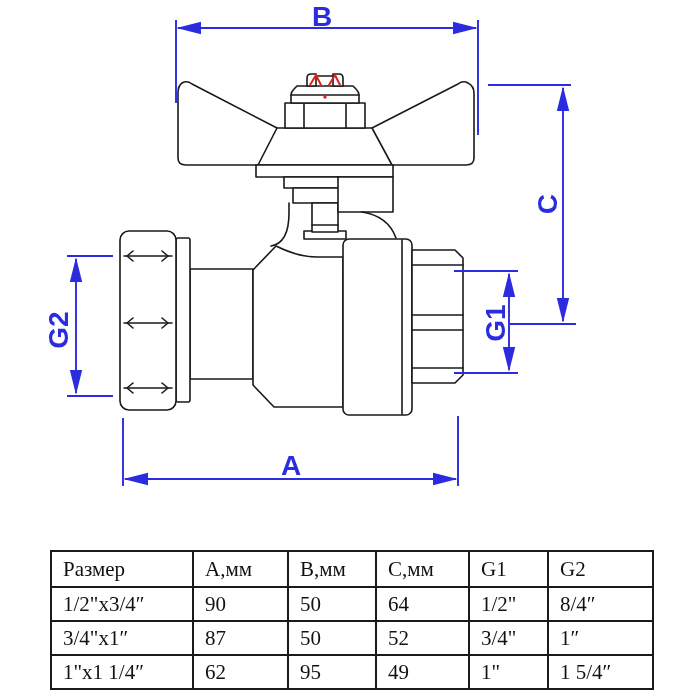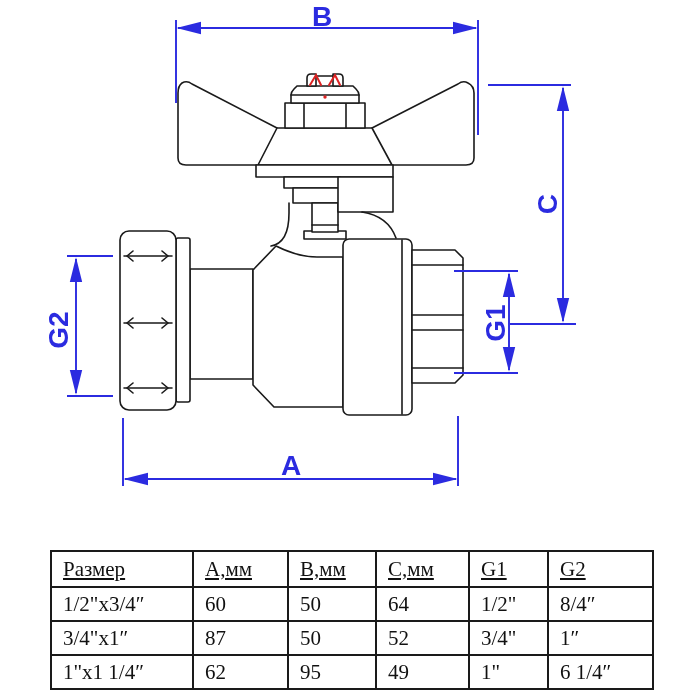--- a/index.html
+++ b/index.html
@@ -9,21 +9,21 @@
   
   .blk{stroke:#1a1a1a;stroke-width:1.6;fill:none;stroke-linejoin:round;stroke-linecap:round;}
   .blkf{stroke:#1a1a1a;stroke-width:1.6;fill:#ffffff;stroke-linejoin:round;stroke-linecap:round;}
   .dim{stroke:#2b2be0;stroke-width:1.9;fill:none;stroke-linecap:butt;}
   .red{stroke:#dd2222;stroke-width:2;fill:none;stroke-linecap:round;}
   .dimtxt{fill:#2b2be0;font-family:"Liberation Sans",sans-serif;font-weight:bold;font-size:28px;}
   
   .spec{position:absolute;left:50px;top:550px;border-collapse:collapse;table-layout:fixed;}
   .spec td{border:2px solid #1a1a1a;font-size:21px;color:#111;
            padding:0 0 0 11px;vertical-align:middle;height:32px;white-space:nowrap;}
-  .spec tr.hdr td{height:34px;text-decoration:underline;}
+  .spec tr.hdr td{height:34px;}
   .c0{width:129px;} .c1{width:82px;} .c2{width:75px;} .c3{width:80px;} .c4{width:66px;} .c5{width:92px;}
 </style>
 </head>
 <body>
 
 <div class="stage">
 
 <svg width="700" height="545" viewBox="0 0 700 545">
   <defs>
     <marker id="arr" viewBox="0 0 12 8" refX="11.2" refY="4" markerWidth="13" markerHeight="9" orient="auto-start-reverse">
@@ -112,38 +112,38 @@
     <tr class="hdr">
       <td class="c0">Размер</td>
       <td class="c1">А,мм</td>
       <td class="c2">В,мм</td>
       <td class="c3">С,мм</td>
       <td class="c4">G1</td>
       <td class="c5">G2</td>
     </tr>
     <tr>
       <td>1/2"x3/4″</td>
-      <td>60</td>
+      <td>90</td>
       <td>50</td>
       <td>64</td>
       <td>1/2"</td>
       <td>8/4″</td>
     </tr>
     <tr>
       <td>3/4"x1″</td>
       <td>87</td>
       <td>50</td>
       <td>52</td>
       <td>3/4"</td>
       <td>1″</td>
     </tr>
     <tr>
       <td>1"x1 1/4″</td>
       <td>62</td>
       <td>95</td>
       <td>49</td>
       <td>1"</td>
-      <td>6 1/4″</td>
+      <td>1 5/4″</td>
     </tr>
   </tbody>
 </table>
 
 </div>
 
 </body></html>

